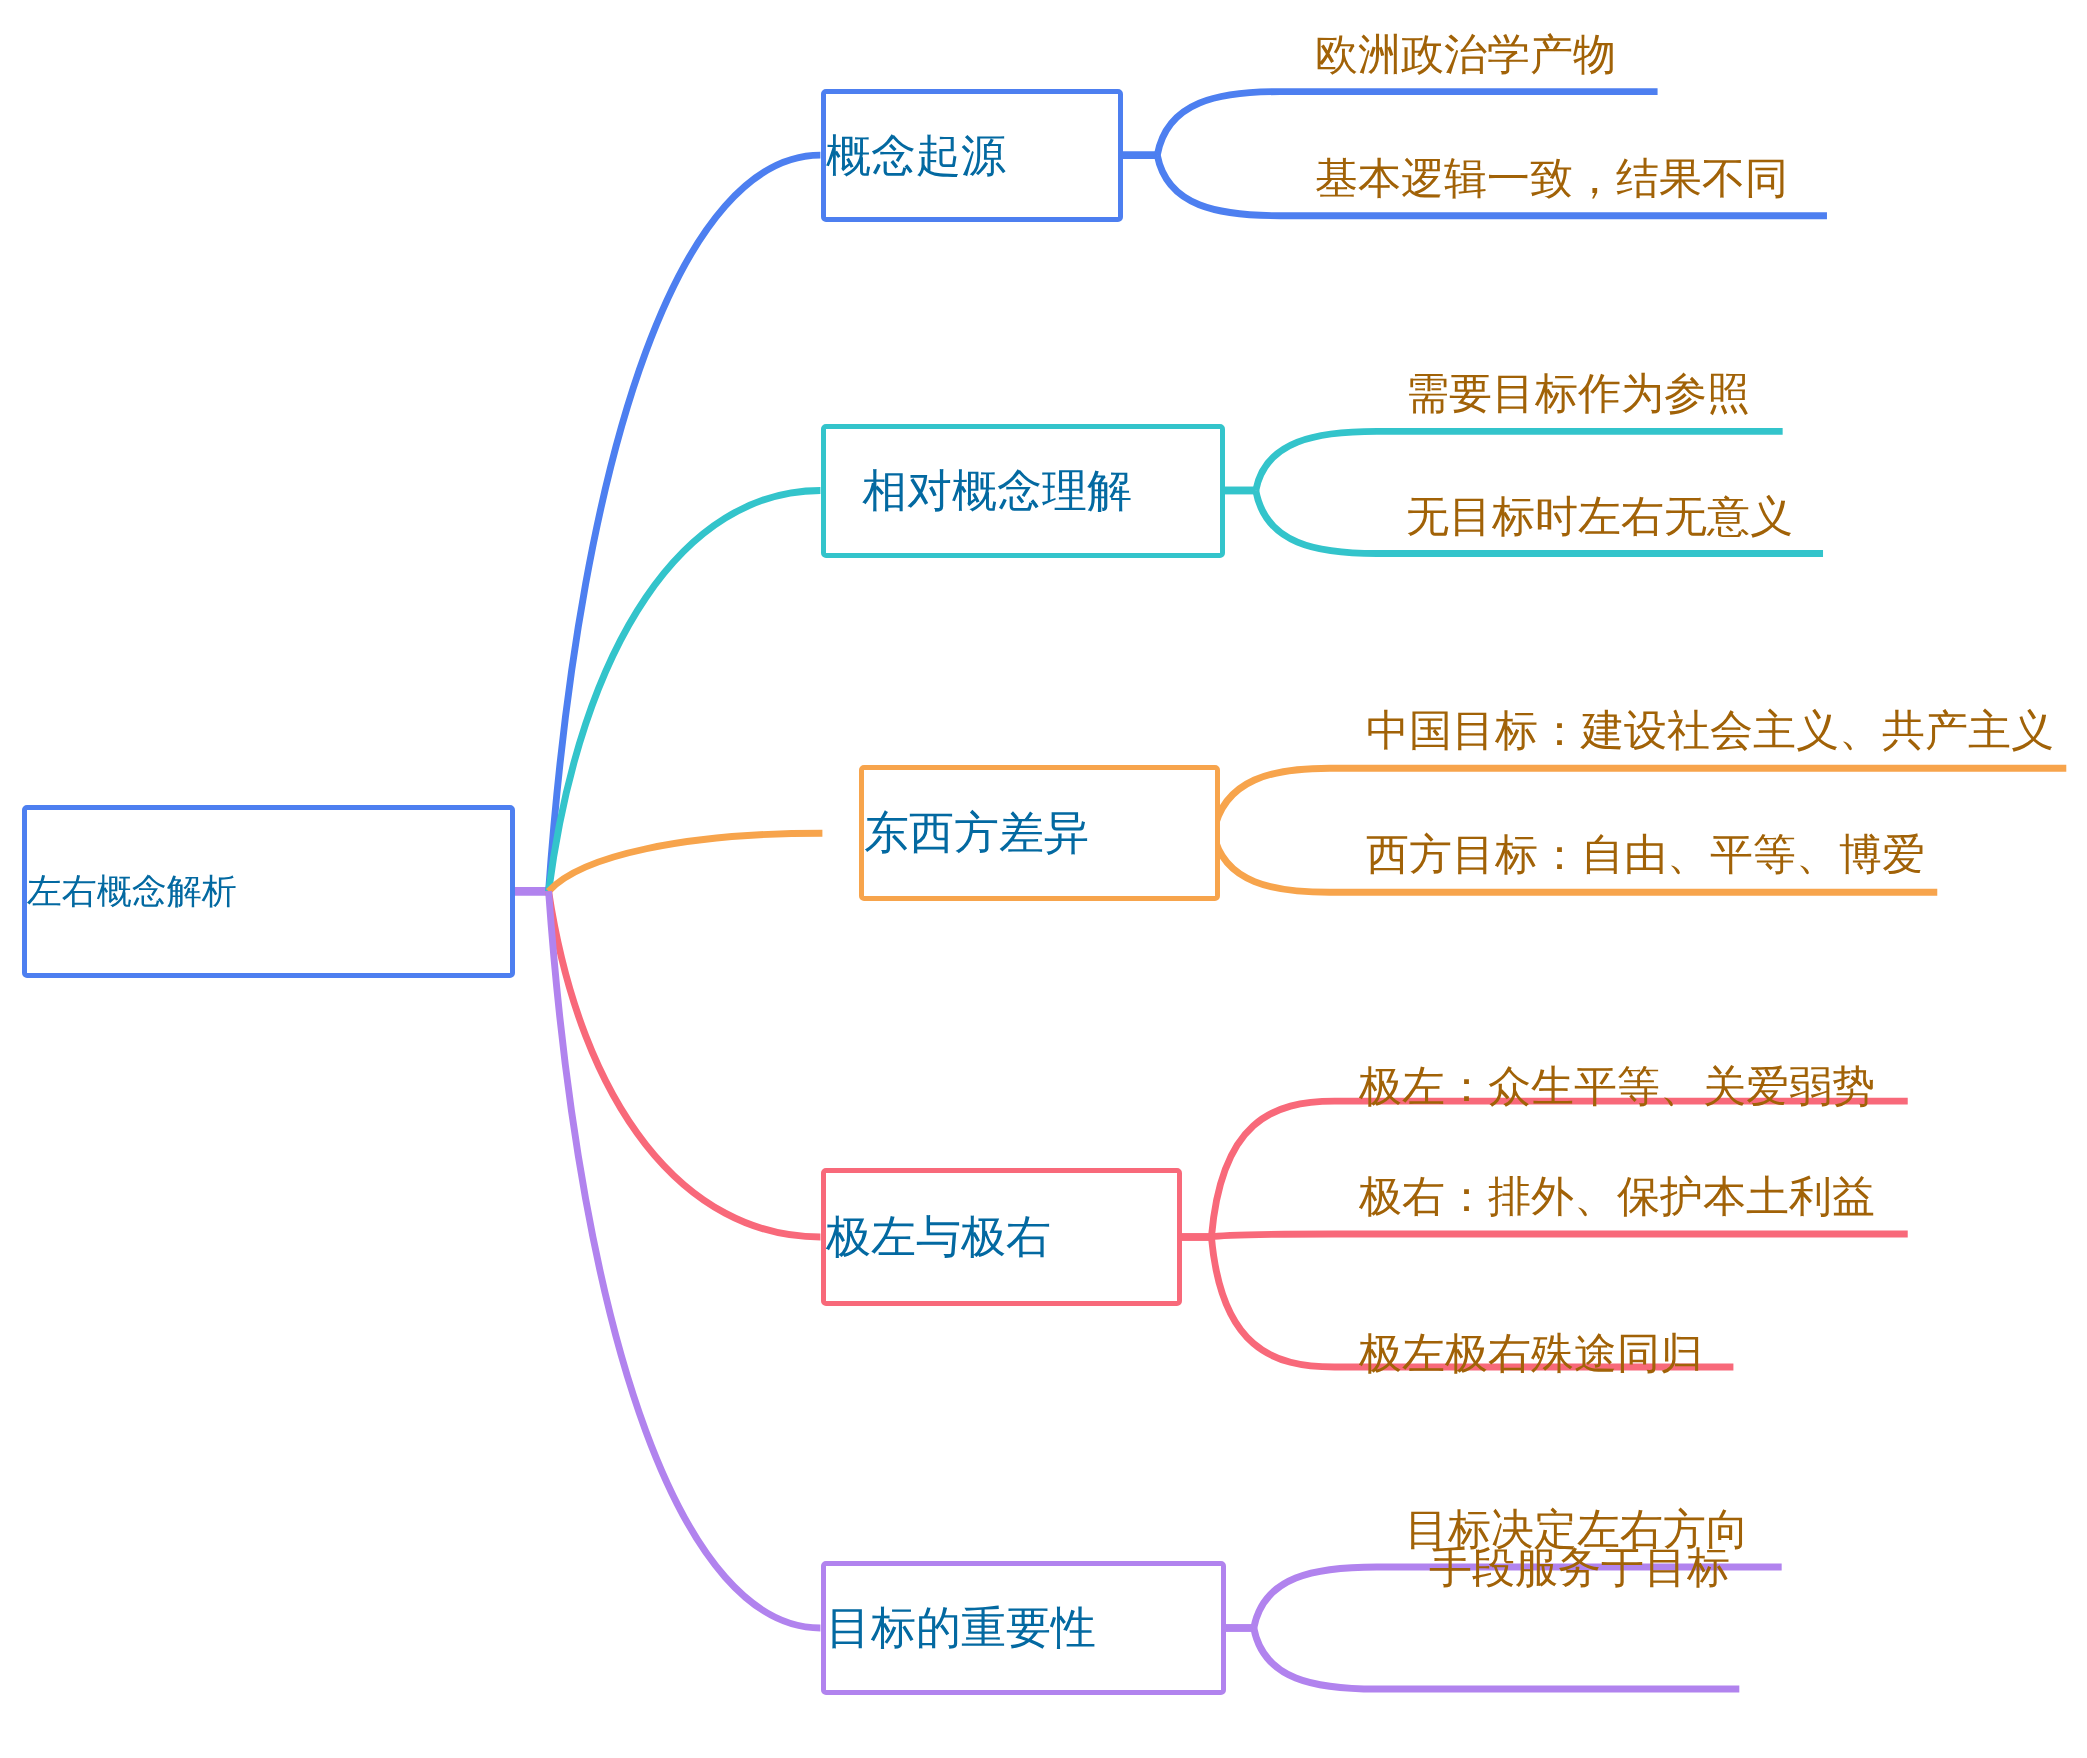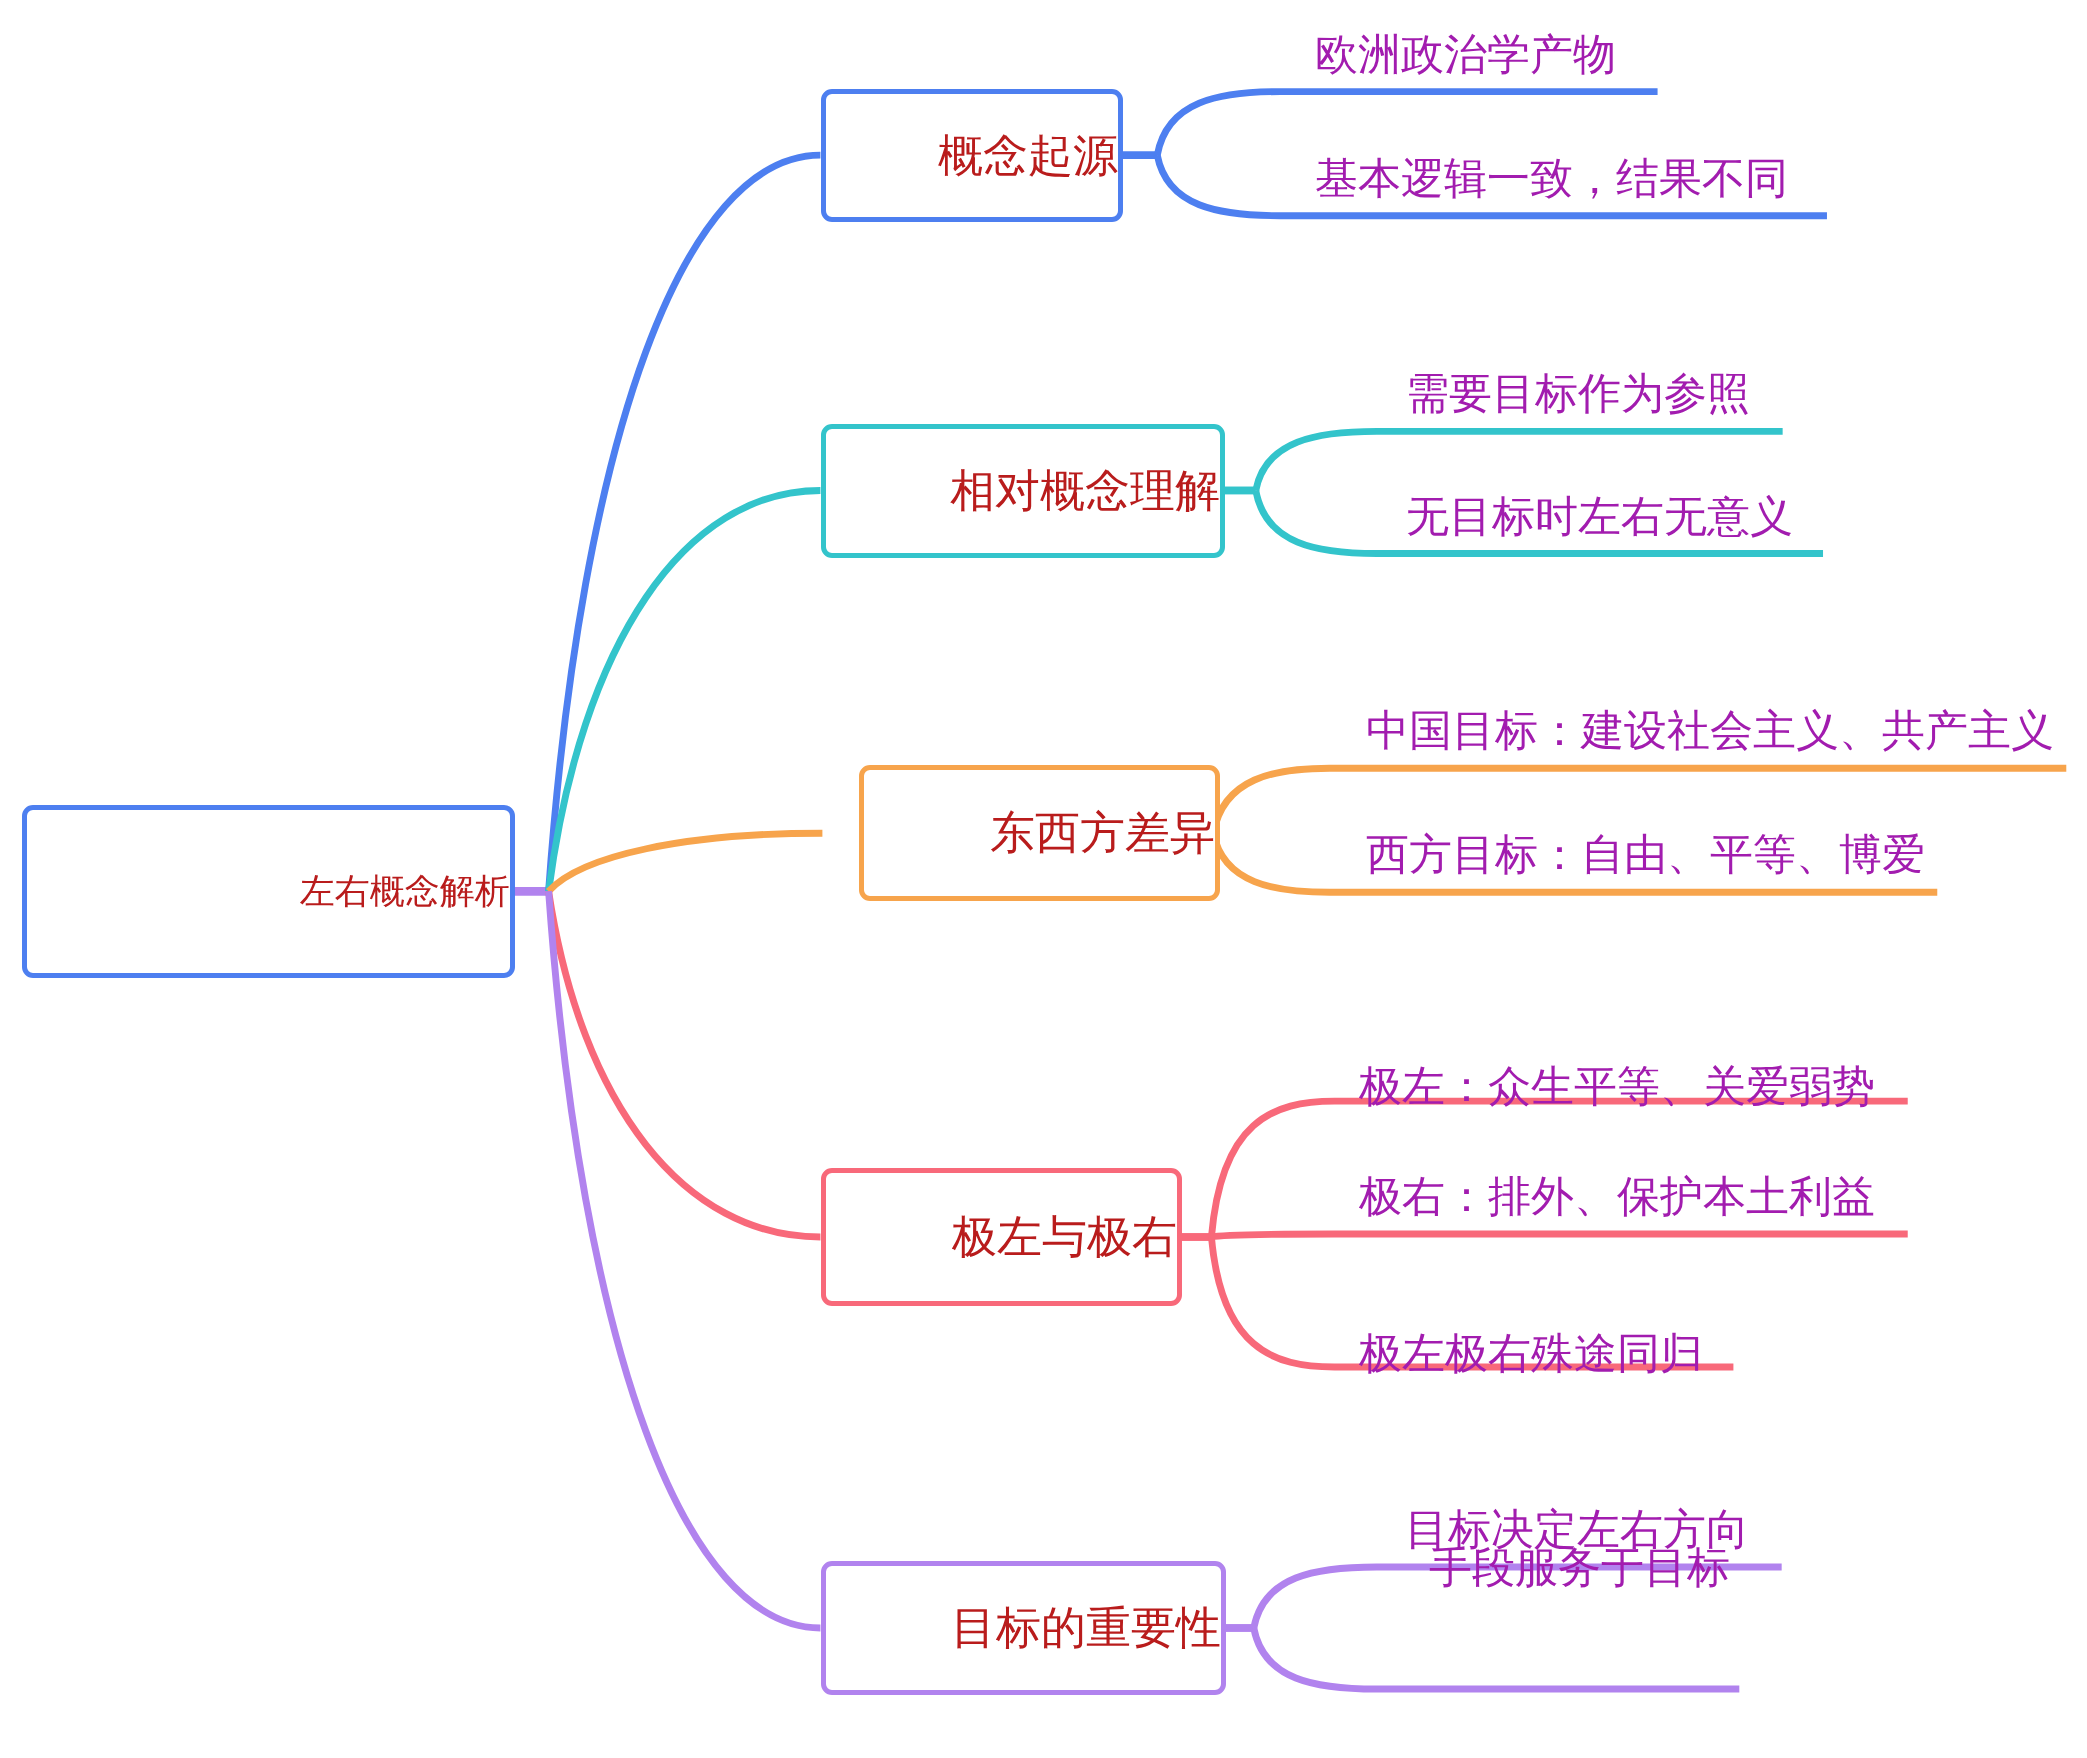--- a/index.html
+++ b/index.html
@@ -18,35 +18,35 @@
   #links {
     position: absolute;
     left: 0;
     top: 0;
   }
   .node {
     position: absolute;
     box-sizing: border-box;
     background: #ffffff;
     border: 5.9px solid #888;
-    border-radius: 11px;
+    border-radius: 5px;
     display: flex;
     align-items: center;
-    justify-content: flex-end;
+    justify-content: flex-start;
     white-space: nowrap;
-    color: #b91c1c;
+    color: #0369a1;
     font-weight: 500;
     z-index: 2;
   }
   .node.root { font-size: 35px; }
   .node.branch { font-size: 45px; }
   .child-label {
     position: absolute;
     white-space: nowrap;
-    color: #a21caf;
+    color: #a16207;
     font-size: 43px;
     line-height: 56px;
     font-weight: 500;
     z-index: 2;
   }
 </style>
 </head>
 <body>
 
 <div id="canvas">

